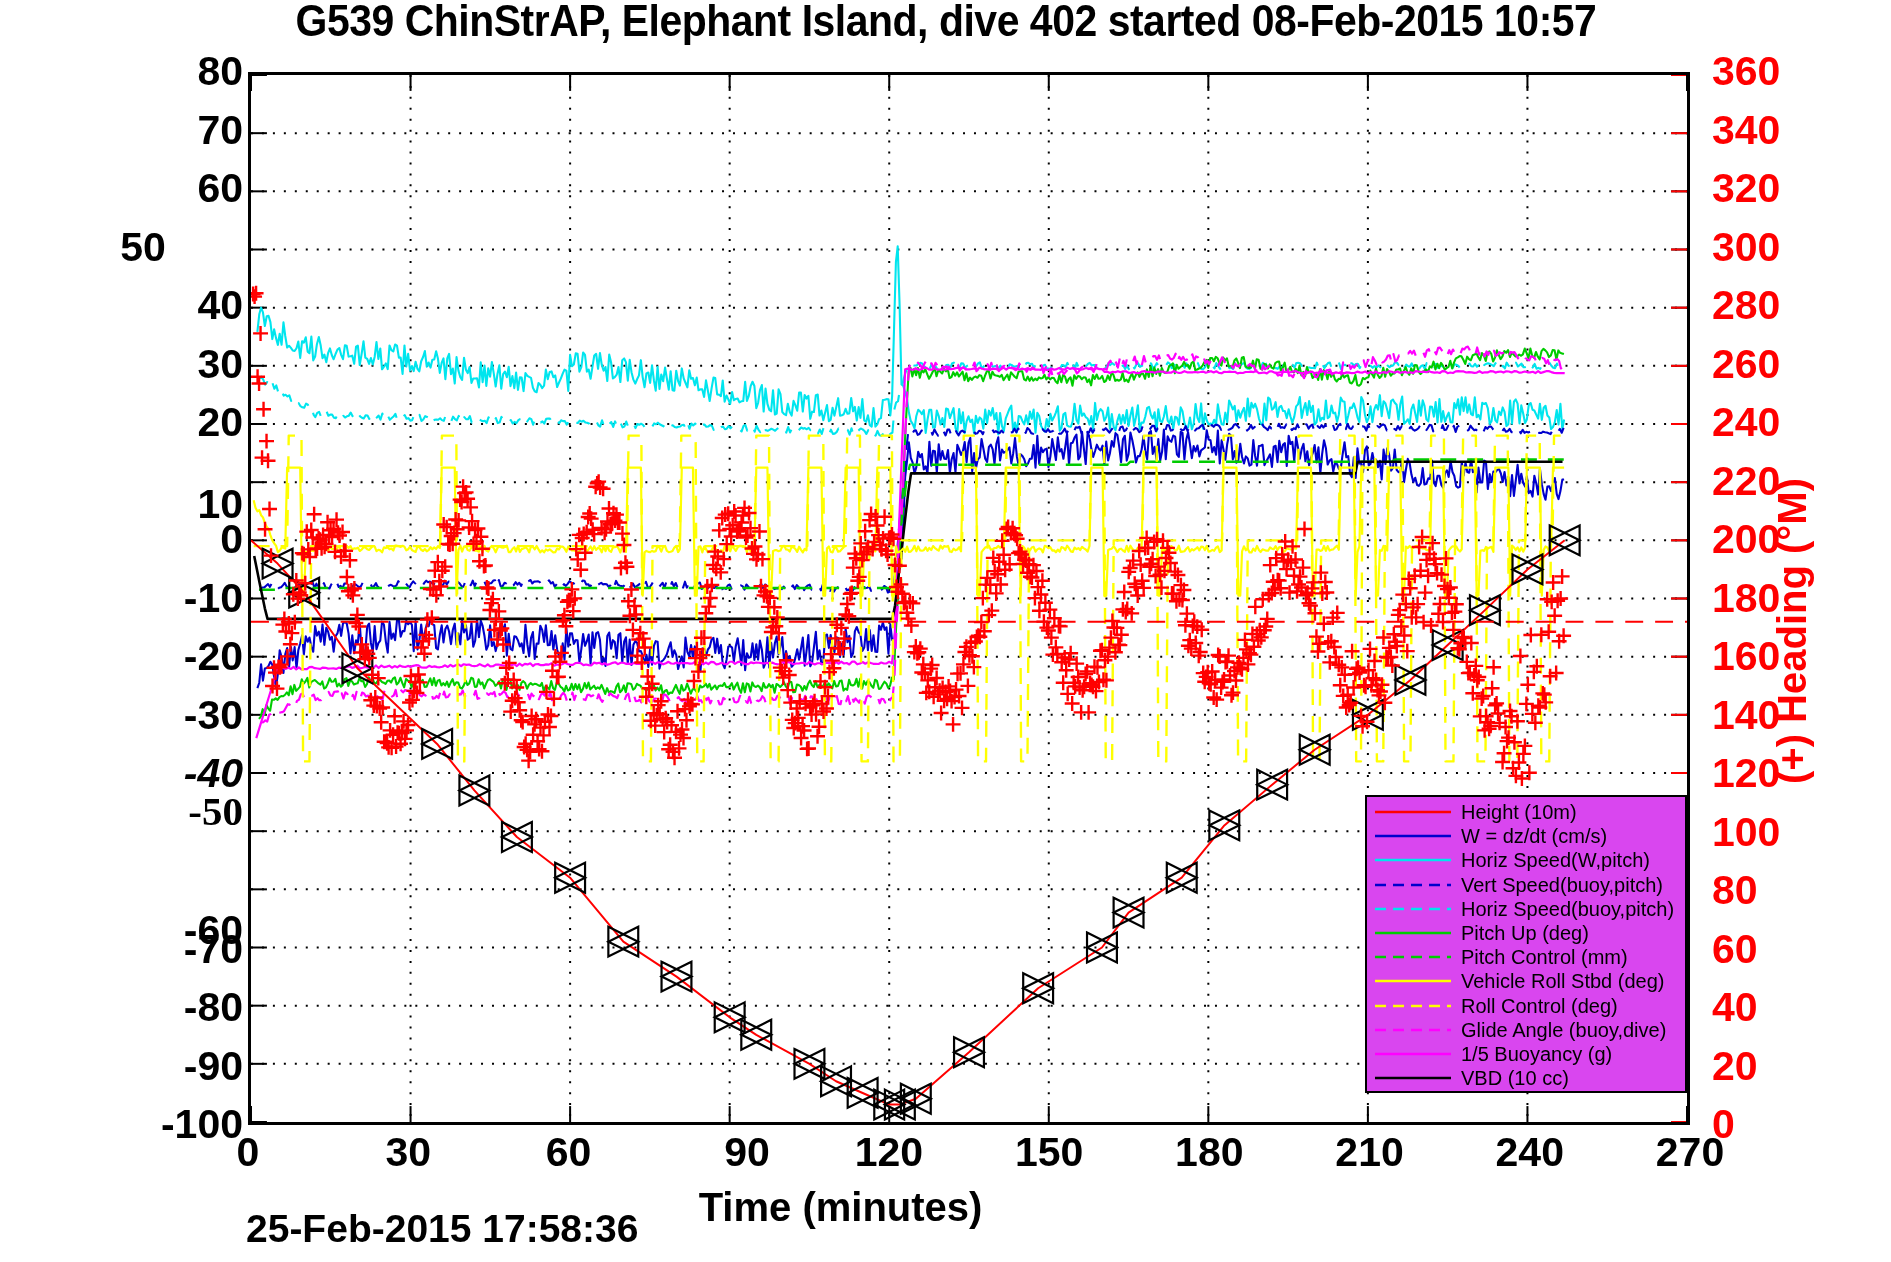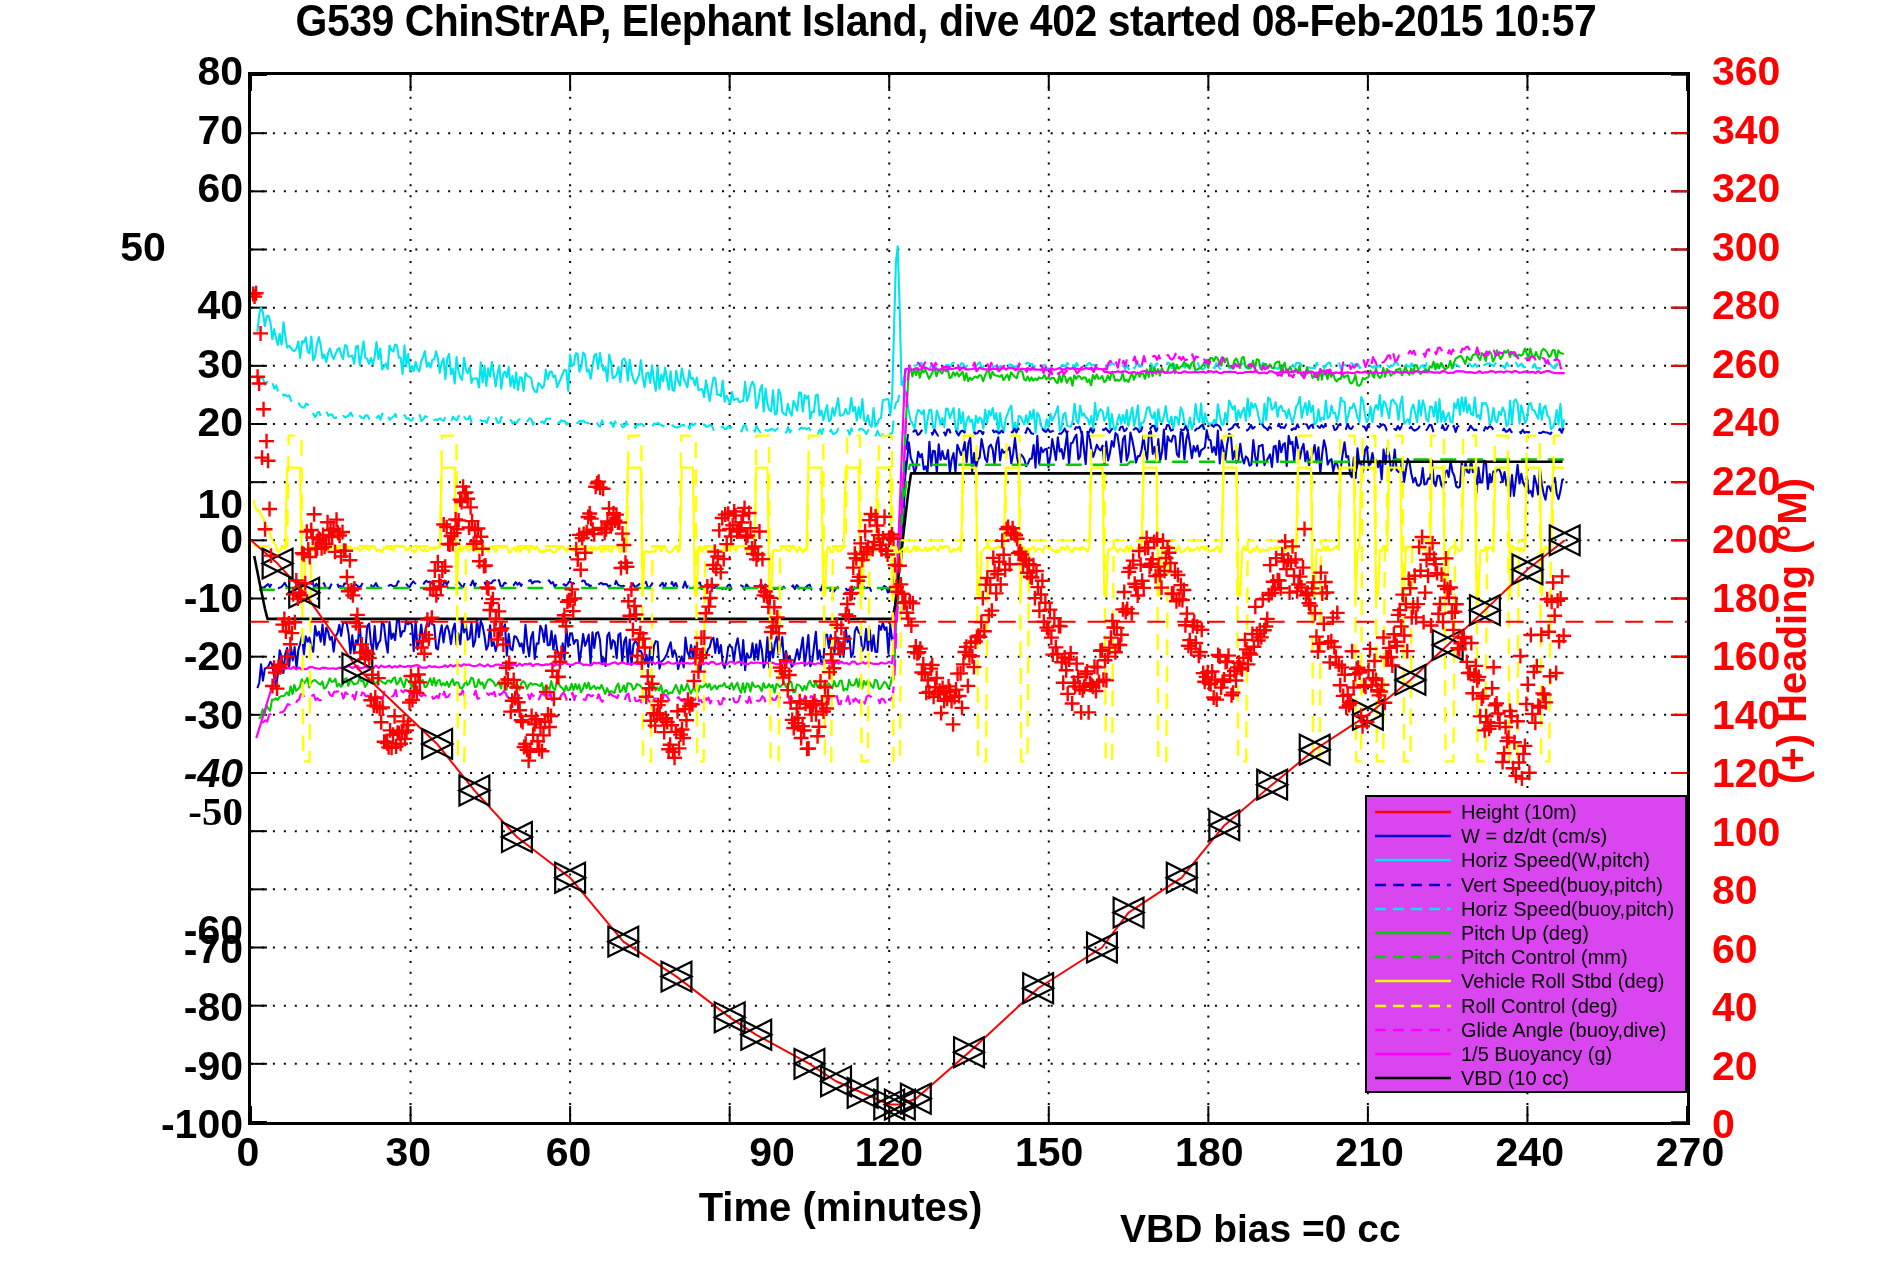--- a/index.html
+++ b/index.html
@@ -286,32 +286,32 @@
       <div class="ytick-r" style="top: 891px;">80</div>
       <div class="ytick-r" style="top: 949.5px;">60</div>
       <div class="ytick-r" style="top: 1008px;">40</div>
       <div class="ytick-r" style="top: 1066.5px;">20</div>
       <div class="ytick-r" style="top: 1125px;">0</div>
     </div>
   <div id="xt">
       <div class="xtick" style="left: 248px;">0</div>
       <div class="xtick" style="left: 408.222px;">30</div>
       <div class="xtick" style="left: 568.444px;">60</div>
-      <div class="xtick" style="left: 772px;">90</div>
+      <div class="xtick" style="left: 747px;">90</div>
       <div class="xtick" style="left: 888.889px;">120</div>
       <div class="xtick" style="left: 1049.11px;">150</div>
       <div class="xtick" style="left: 1209.33px;">180</div>
       <div class="xtick" style="left: 1369.56px;">210</div>
       <div class="xtick" style="left: 1529.78px;">240</div>
       <div class="xtick" style="left: 1690px;">270</div>
     </div>
 
   <div class="xlabel">Time (minutes)</div>
   <div class="ylabel-r">(+) Heading (°M)</div>
-  <div class="vbdbias">VBD bias =0 cc</div>
+  <div class="stamp">25-Feb-2015 17:58:36</div>
 
   <div class="legend" id="legend">
       <div class="legrow">
         <div class="legline"><svg width="78" height="14" viewBox="0 0 78 14">
             <line x1="1" y1="7" x2="77" y2="7" stroke="#ff0000" stroke-width="2.6"></line>
           </svg></div>
         <div class="legtxt">Height (10m)</div>
       </div>
       <div class="legrow">
         <div class="legline"><svg width="78" height="14" viewBox="0 0 78 14">

